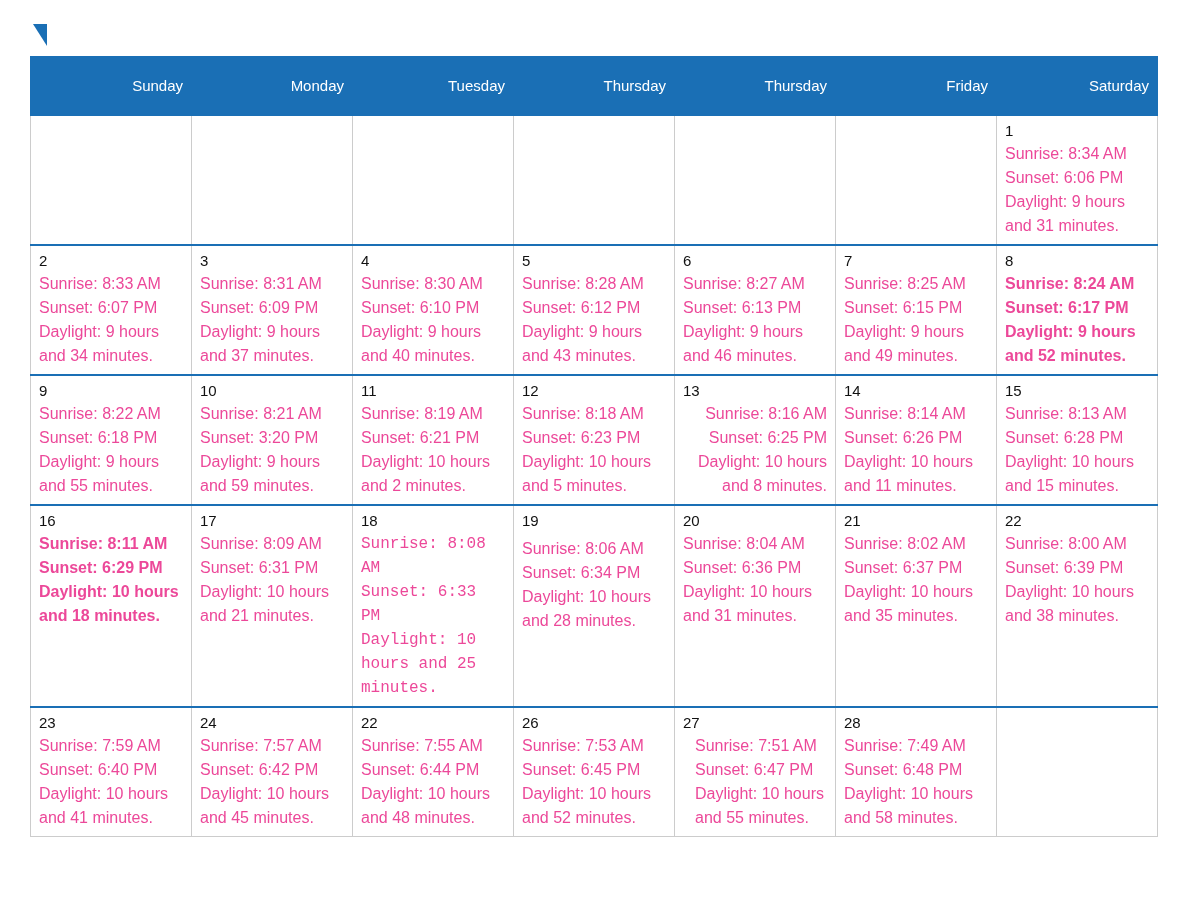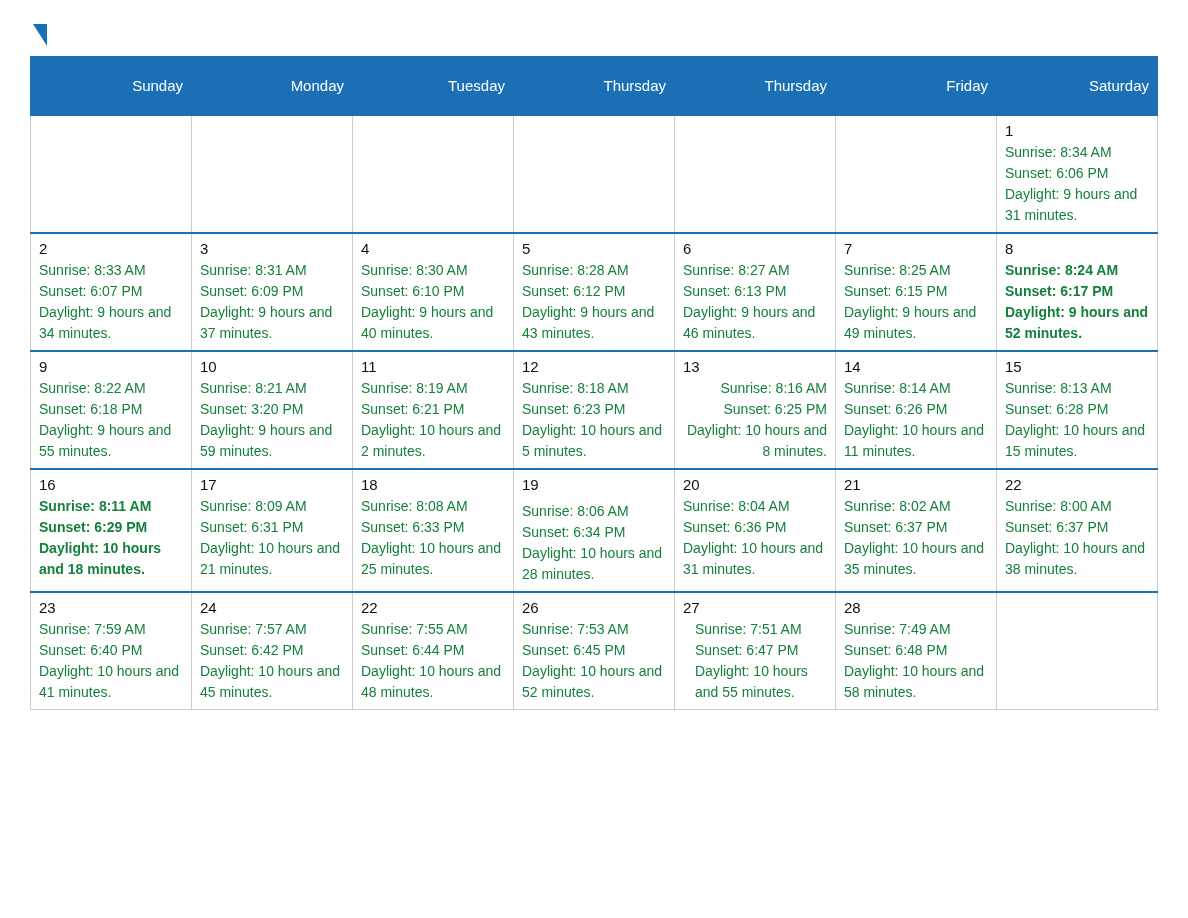--- a/index.html
+++ b/index.html
@@ -87,22 +87,22 @@
       border-top: 2px solid #1a6fb5;
     }
     .day-number {
       font-size: 15px;
       font-weight: normal;
       color: #111;
       display: block;
       margin-bottom: 3px;
     }
     .day-info {
-      font-size: 14px;
-      color: #15803d;
+      font-size: 16px;
+      color: #ec4899;
       line-height: 1.5;
     }
     .empty-cell {
       background: #f9f9f9;
     }
     .logo-line1 {
       display: flex;
       align-items: center;
     }
   </style>
@@ -246,21 +246,21 @@
 Daylight: 10 hours and 18 minutes.</div>
         </td>
         <td>
           <span class="day-number">17</span>
           <div class="day-info" style="white-space: pre-line;">Sunrise: 8:09 AM
 Sunset: 6:31 PM
 Daylight: 10 hours and 21 minutes.</div>
         </td>
         <td>
           <span class="day-number">18</span>
-          <div class="day-info" style="white-space: pre-line;">Sunrise: 8:08 AM
+          <div class="day-info" style="white-space: pre-line; font-family: Liberation Mono, monospace;">Sunrise: 8:08 AM
 Sunset: 6:33 PM
 Daylight: 10 hours and 25 minutes.</div>
         </td>
         <td>
           <span class="day-number">19</span>
           <div class="day-info" style="white-space: pre-line; margin-top: 8px;">Sunrise: 8:06 AM
 Sunset: 6:34 PM
 Daylight: 10 hours and 28 minutes.</div>
         </td>
         <td>
@@ -271,21 +271,21 @@
         </td>
         <td>
           <span class="day-number">21</span>
           <div class="day-info" style="white-space: pre-line;">Sunrise: 8:02 AM
 Sunset: 6:37 PM
 Daylight: 10 hours and 35 minutes.</div>
         </td>
         <td>
           <span class="day-number">22</span>
           <div class="day-info" style="white-space: pre-line;">Sunrise: 8:00 AM
-Sunset: 6:37 PM
+Sunset: 6:39 PM
 Daylight: 10 hours and 38 minutes.</div>
         </td>
       </tr>
       <tr>
         <td>
           <span class="day-number">23</span>
           <div class="day-info" style="white-space: pre-line;">Sunrise: 7:59 AM
 Sunset: 6:40 PM
 Daylight: 10 hours and 41 minutes.</div>
         </td>

